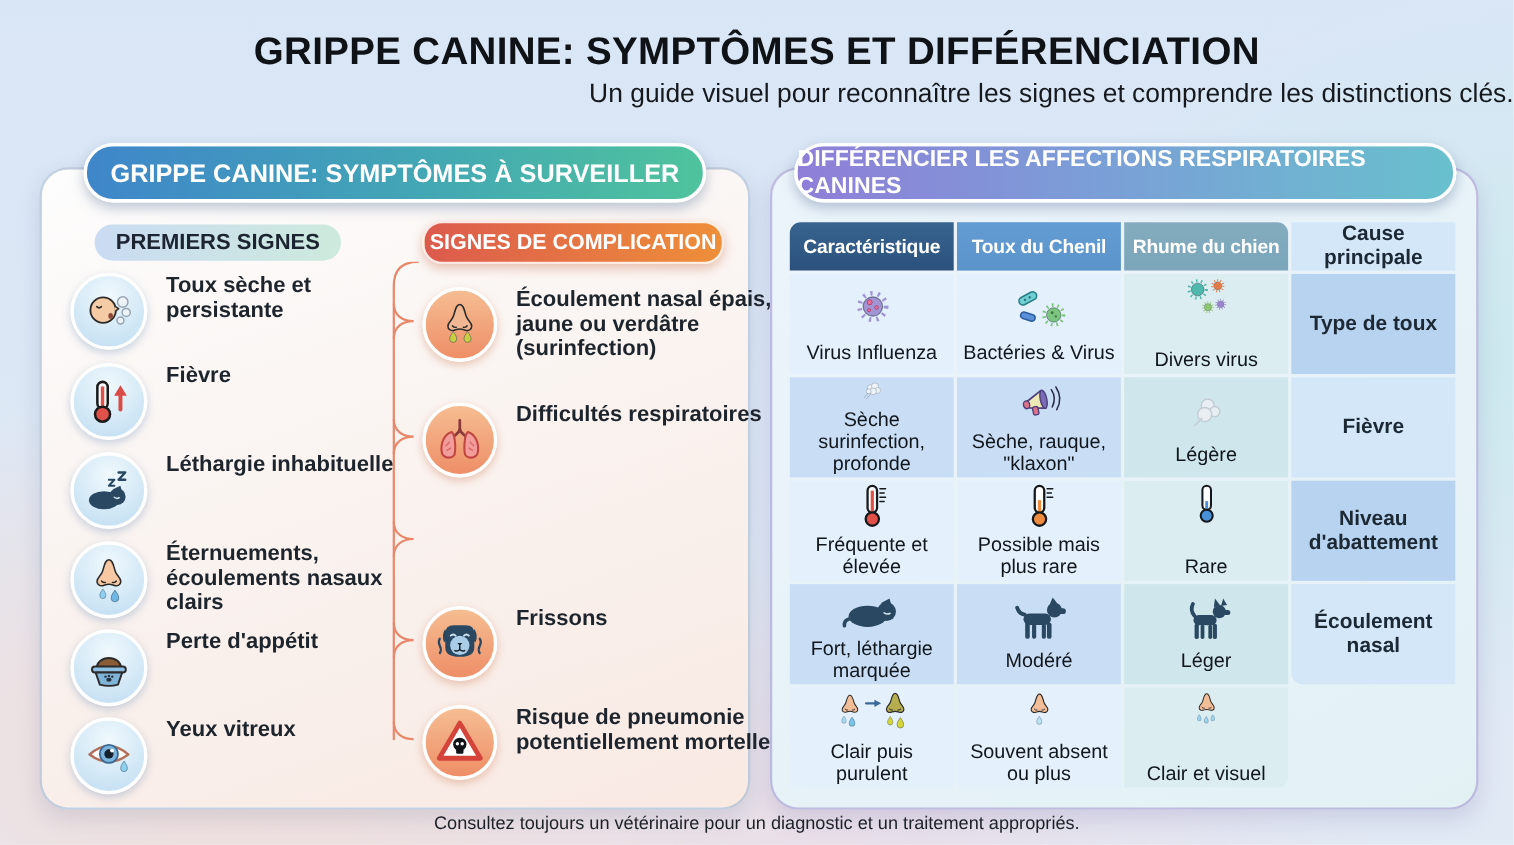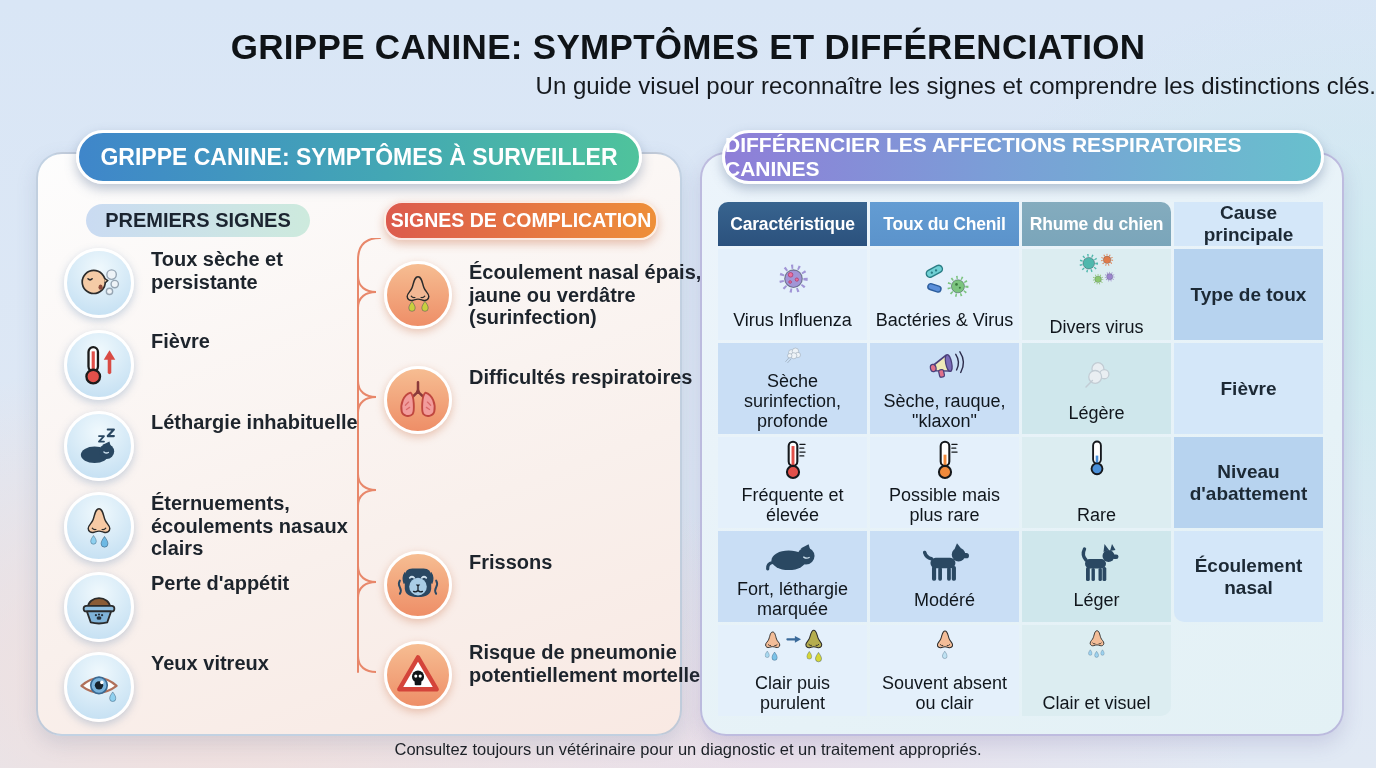--- a/index.html
+++ b/index.html
@@ -430,21 +430,21 @@
         <use href="#sym-drop" x="50" y="24" width="6.5" height="10" style="color:#d6d637"></use>
         <use href="#sym-drop" x="59" y="24" width="8" height="14" style="color:#d6d637"></use>
       </svg>
       <span class="caption">Clair puis purulent</span>
     </div>
     <div class="cell r-odd">
       <svg width="48" height="44" viewBox="0 0 48 44">
         <use href="#sym-nose" x="10" y="2" width="28" height="22.4" style="color:#f3bd98"></use>
         <use href="#sym-drop" x="20.5" y="25" width="6.5" height="10" style="color:#bfe2f2"></use>
       </svg>
-      <span class="caption">Souvent absent ou clair</span>
+      <span class="caption">Souvent absent ou plus</span>
     </div>
     <div class="cell r-odd teal corner-br">
       <svg width="48" height="44" viewBox="0 0 48 44">
         <use href="#sym-nose" x="10" y="2" width="28" height="22.4" style="color:#f3bd98"></use>
         <use href="#sym-drop" x="13" y="26" width="5.5" height="8.5" style="color:#9ed2ee"></use>
         <use href="#sym-drop" x="20.5" y="28" width="6" height="9" style="color:#9ed2ee"></use>
         <use href="#sym-drop" x="28" y="26" width="5.5" height="8.5" style="color:#9ed2ee"></use>
       </svg>
       <span class="caption">Clair et visuel</span>
     </div>

